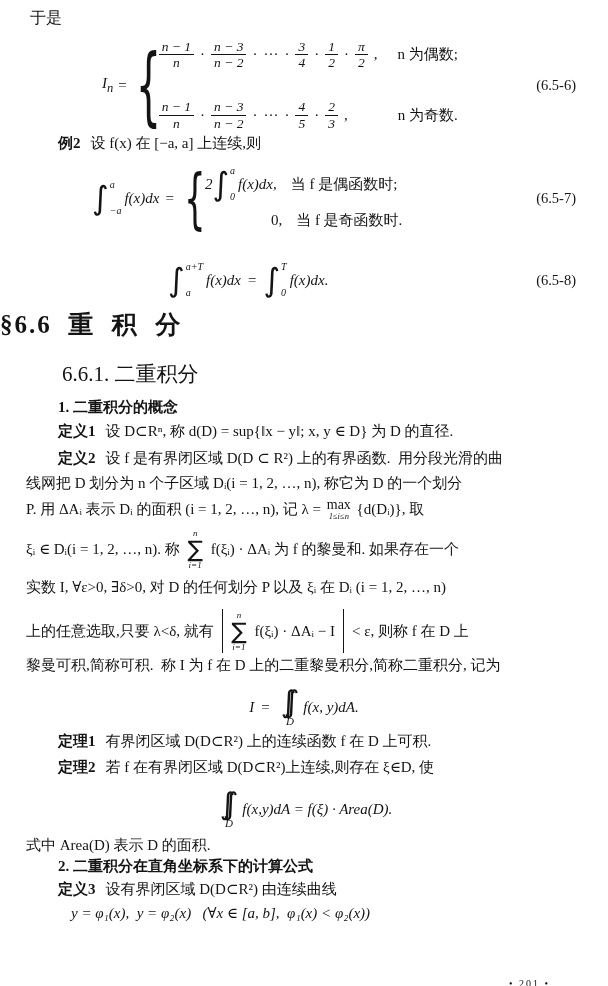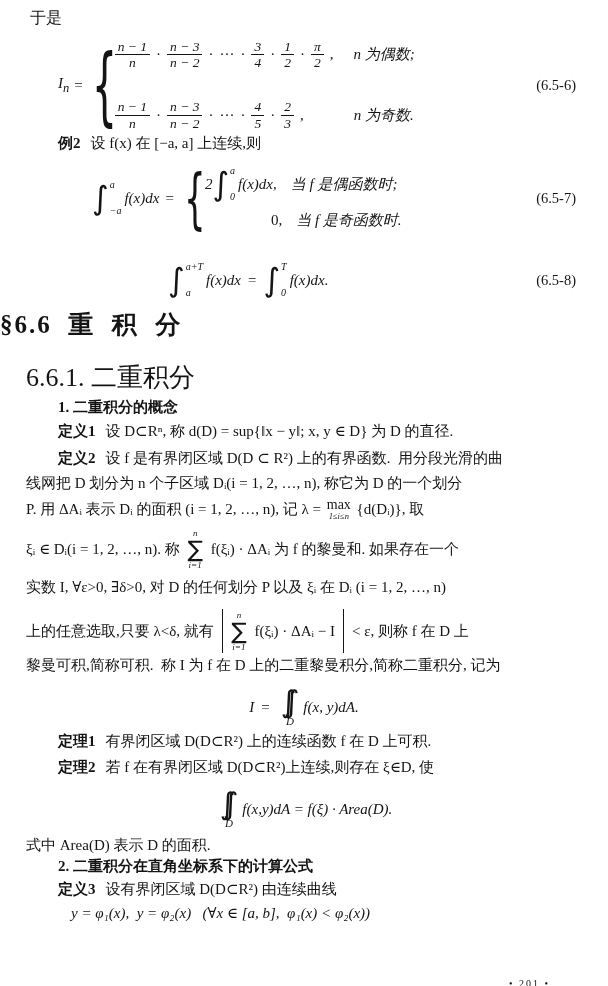--- a/index.html
+++ b/index.html
@@ -45,34 +45,34 @@
   .maxop .op{font-size:14px;}
   .maxop .sub{font-size:8.5px;font-style:italic;}
   
   .absgrp{display:inline-flex;align-items:center;}
   .bar{display:inline-block;width:1.6px;height:44px;background:#141414;margin:0 4px;}
   
   .iint{display:inline-flex;flex-direction:column;align-items:center;line-height:1;margin:0 4px;}
   .iint .sgns{font-family:"DejaVu Sans",sans-serif;font-size:30px;letter-spacing:-0.42em;padding-right:0.42em;}
   .iint .dsub{font-size:11px;font-style:italic;margin-top:-1px;}
   .sec-head{font-weight:bold;font-size:25px;letter-spacing:2px;}
-  .sub-head{font-size:26px;}
+  .sub-head{font-size:21px;margin-left:36px;}
   .bold{font-weight:bold;}
-  .cond{margin-left:14px;font-style:italic;}
+  .cond{margin-left:14px;}
   .pageno{letter-spacing:2px;font-size:10px;margin-top:32px;}
 </style>
 </head>
 <body>
 
 <div class="page">
 
   <div class="t" style="left:30px;top:8px;font-size:16px">于是</div>
 
   <div class="display" style="top:38px;height:94px">
-    <span style="margin-left:58px" class="it"><span>I</span><sub>n</sub></span>
+    <span style="margin-left:102px" class="it"><span>I</span><sub>n</sub></span>
     <span style="margin:0 5px">=</span>
     <span class="brace b2">{</span>
     <div class="cases" style="gap:28px">
       <div class="caserow" style="gap:6px">
         <span class="frac"><span class="num">n − 1</span><span class="den">n</span></span>
         <span>·</span>
         <span class="frac"><span class="num">n − 3</span><span class="den">n − 2</span></span>
         <span>·</span>
         <span>···</span>
         <span>·</span>

